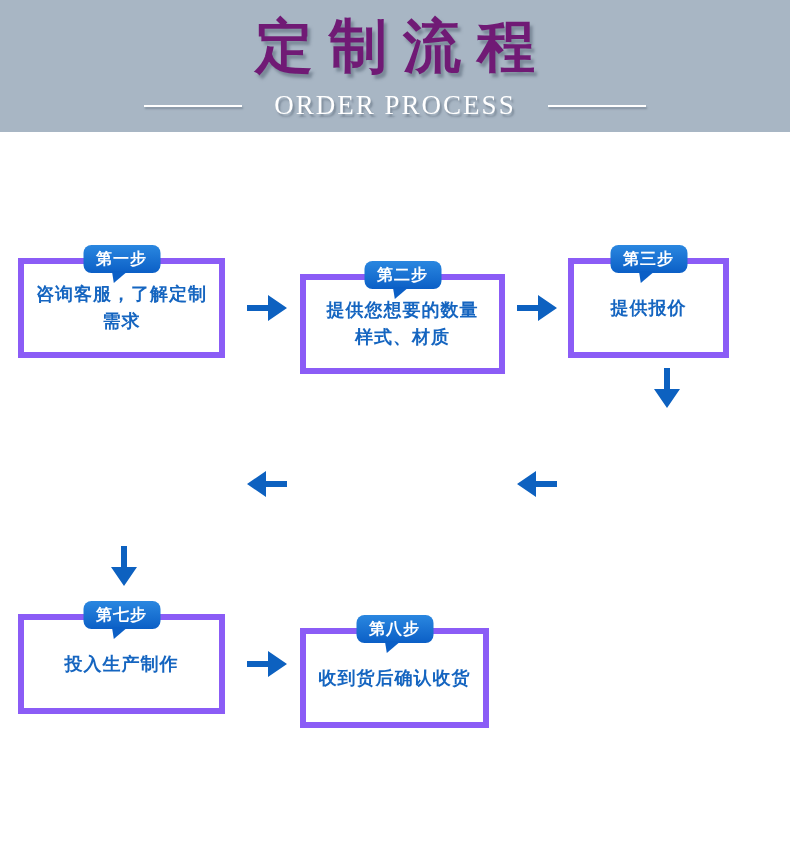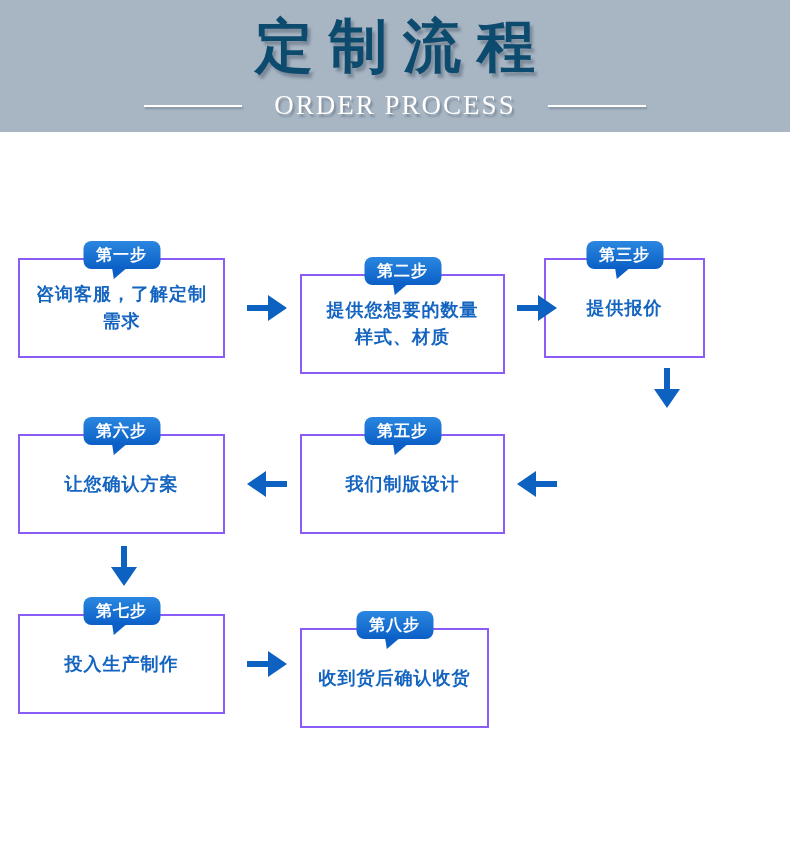--- a/index.html
+++ b/index.html
@@ -22,21 +22,21 @@
     height: 132px;
     background: #a8b6c4;
   }
   .header-title {
     position: absolute;
     left: 0; top: 8px;
     width: 100%;
     text-align: center;
     font-size: 58px;
     font-weight: bold;
-    color: #0c4a6e;
+    color: #701a75;
     letter-spacing: 16px;
     text-indent: 16px;
     text-shadow: 3px 4px 3px rgba(85, 100, 116, 0.55);
     white-space: nowrap;
   }
   .subtitle-row {
     position: absolute;
     left: 0; top: 90px;
     width: 100%;
     display: flex;
@@ -57,25 +57,25 @@
     letter-spacing: 2px;
     text-shadow: 2px 3px 2px rgba(85, 100, 116, 0.5);
     white-space: nowrap;
   }
 
   
   .step-box {
     position: absolute;
     height: 100px;
     background: #ffffff;
-    border: 2px solid #8b5cf6;
+    border: 6px solid #8b5cf6;
   }
   .s1 { left: 18px;  top: 258px; width: 207px; }
   .s2 { left: 300px; top: 274px; width: 205px; }
-  .s3 { left: 544px; top: 258px; width: 161px; }
+  .s3 { left: 568px; top: 258px; width: 161px; }
   .s4 { left: 568px; top: 434px; width: 197px; }
   .s5 { left: 300px; top: 434px; width: 205px; }
   .s6 { left: 18px;  top: 434px; width: 207px; }
   .s7 { left: 18px;  top: 614px; width: 207px; }
   .s8 { left: 300px; top: 628px; width: 189px; }
 
   .step-tab {
     position: absolute;
     left: 50%;
     top: -19px;
@@ -168,39 +168,21 @@
     <div class="step-tab">
       <span>第三步</span>
       <span class="tab-tail"></span>
     </div>
     <div class="step-text">
       <span>提供报价</span>
     </div>
   </div>
 
 
-  <div class="step-box s5">
-    <div class="step-tab">
-      <span>第五步</span>
-      <span class="tab-tail"></span>
-    </div>
-    <div class="step-text">
-      <span>我们制版设计</span>
-    </div>
-  </div>
-
-  <div class="step-box s6">
-    <div class="step-tab">
-      <span>第六步</span>
-      <span class="tab-tail"></span>
-    </div>
-    <div class="step-text">
-      <span>让您确认方案</span>
-    </div>
-  </div>
+
 
   <div class="step-box s7">
     <div class="step-tab">
       <span>第七步</span>
       <span class="tab-tail"></span>
     </div>
     <div class="step-text">
       <span>投入生产制作</span>
     </div>
   </div>

